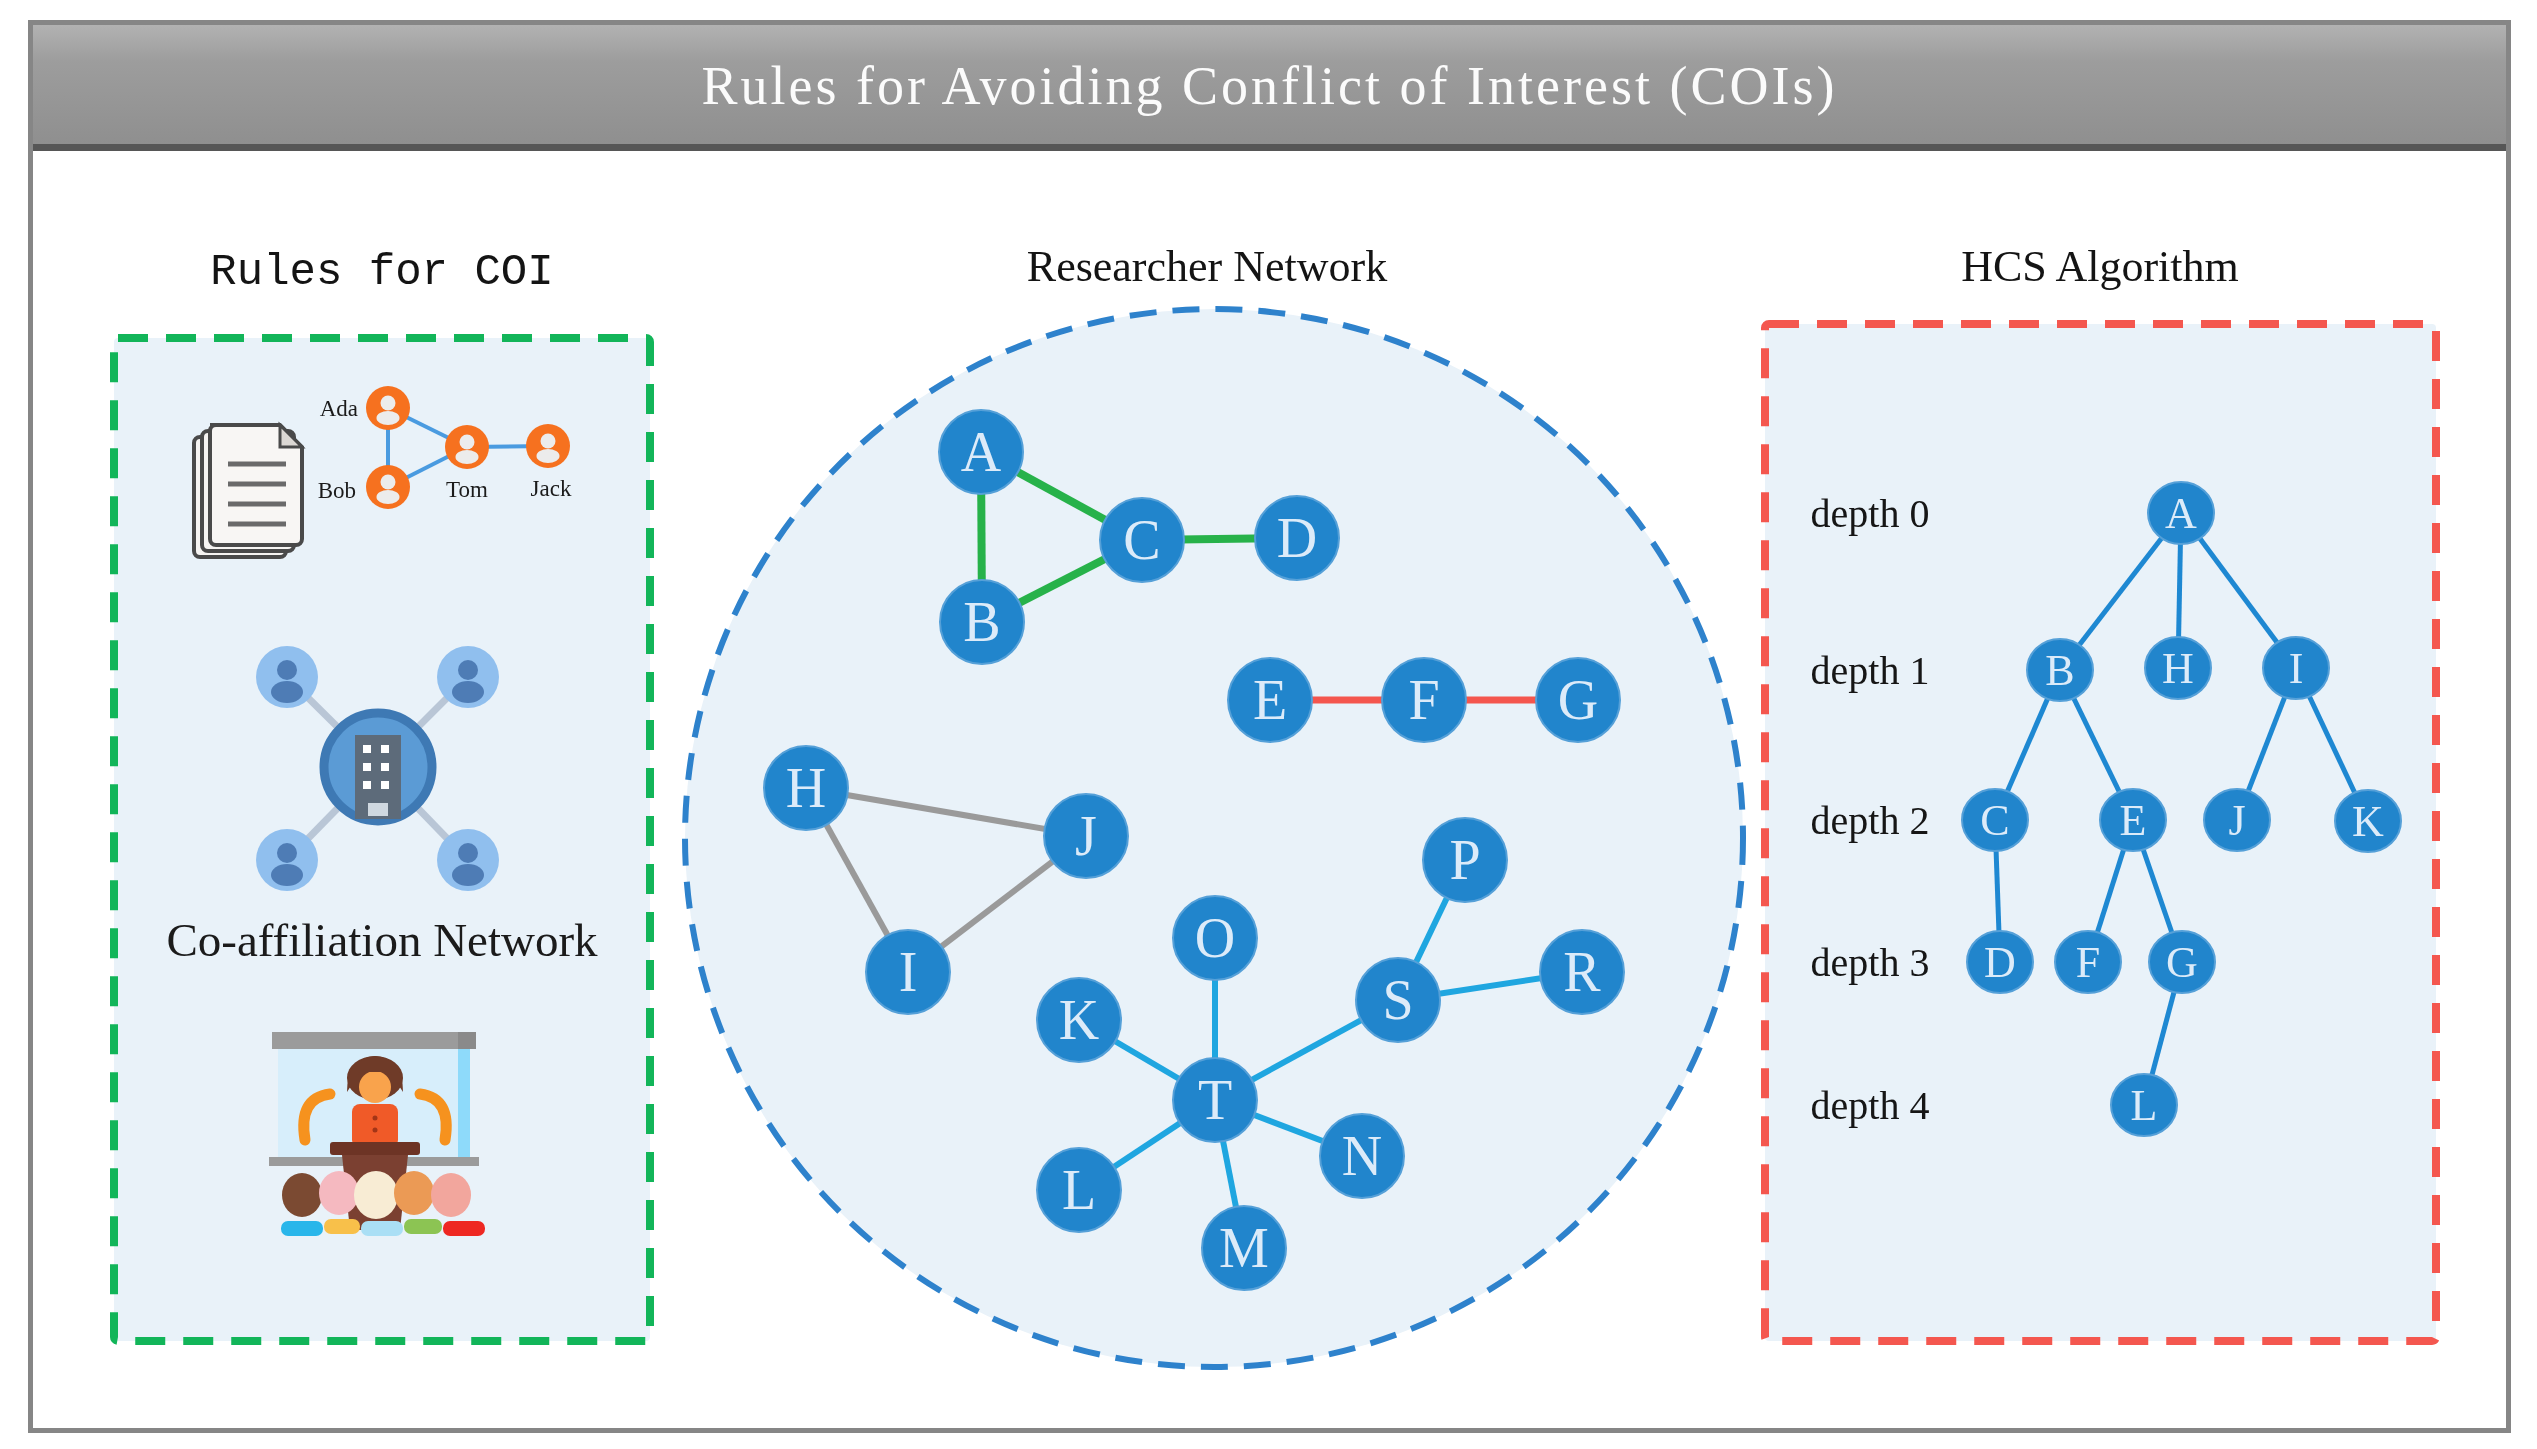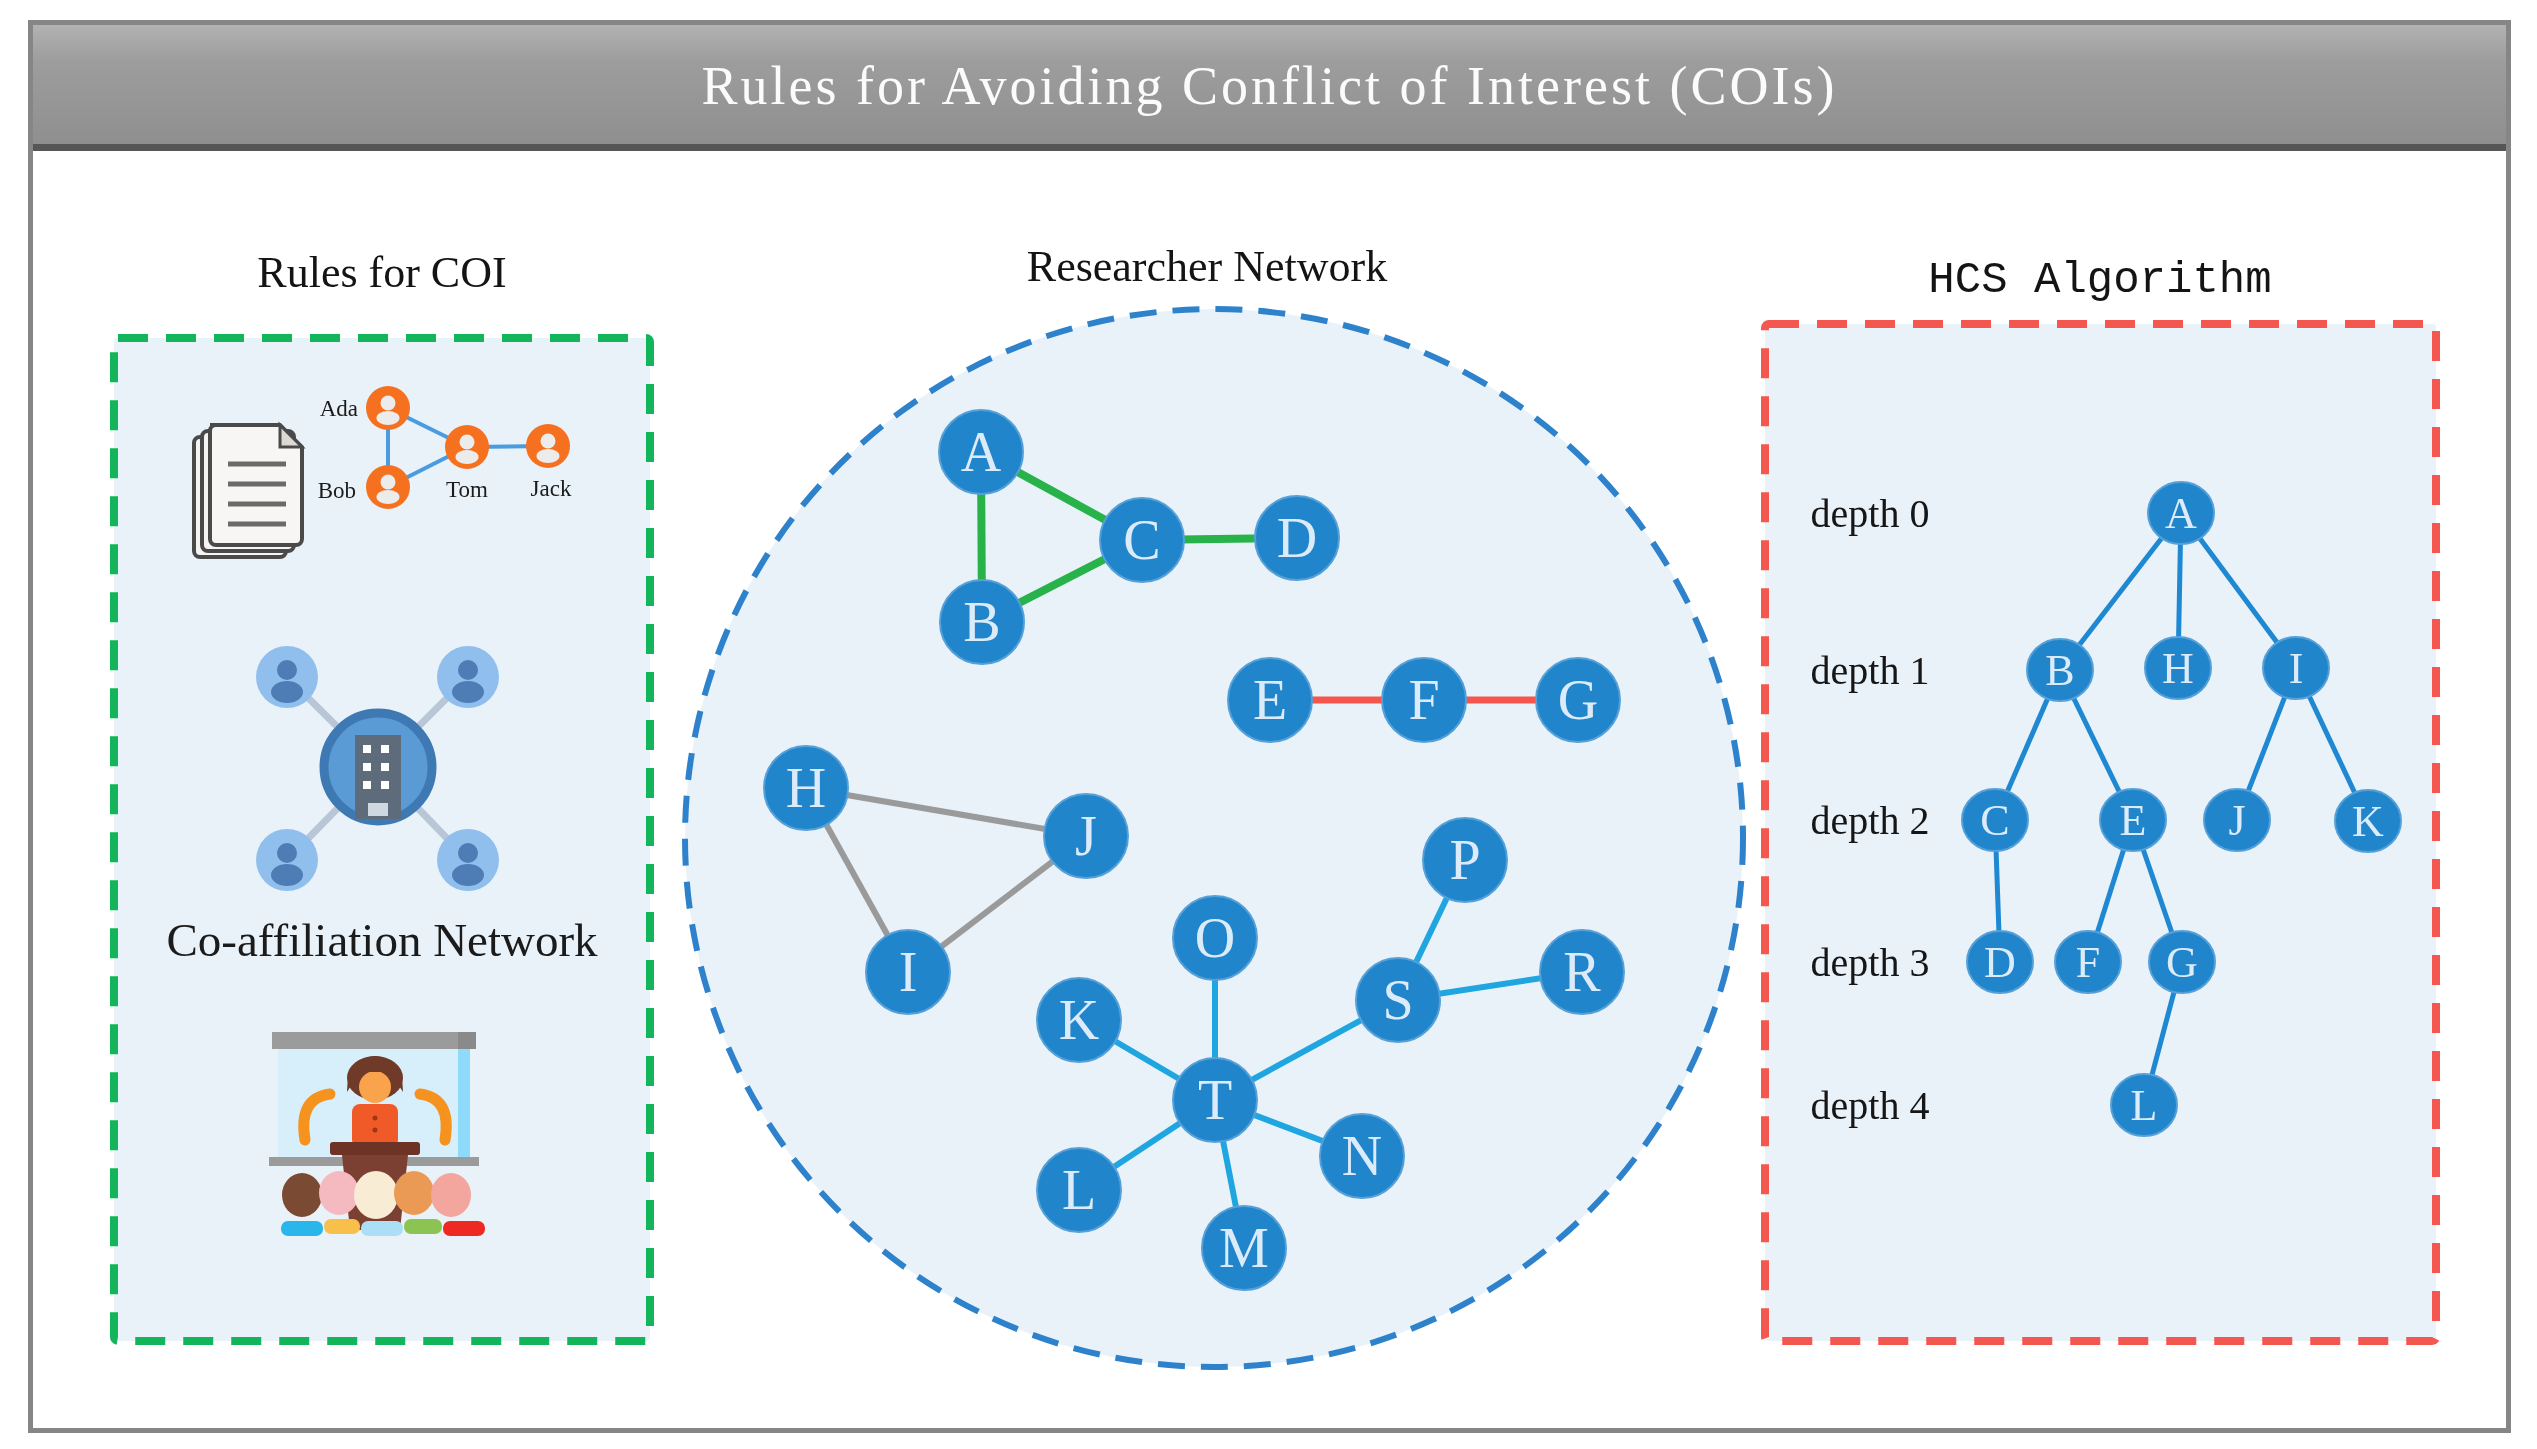--- a/index.html
+++ b/index.html
@@ -323,18 +323,18 @@
       </g>
     <g id="depth-labels">
         <text x="1870" y="527" text-anchor="middle" font-size="40" fill="#161616">depth 0</text>
         <text x="1870" y="684" text-anchor="middle" font-size="40" fill="#161616">depth 1</text>
         <text x="1870" y="834" text-anchor="middle" font-size="40" fill="#161616">depth 2</text>
         <text x="1870" y="976" text-anchor="middle" font-size="40" fill="#161616">depth 3</text>
         <text x="1870" y="1119" text-anchor="middle" font-size="40" fill="#161616">depth 4</text>
       </g>
   </svg>
 
-  <div class="ptitle" style="left:382px;top:272px;">Rules for COI</div>
+  <div class="ptitle" style="left:382px;top:272px;font-family:Liberation Mono, monospace;">Rules for COI</div>
   <div class="ptitle" style="left:1207px;top:266px;">Researcher Network</div>
-  <div class="ptitle" style="left:2100px;top:280px;font-family:Liberation Mono, monospace;">HCS Algorithm</div>
+  <div class="ptitle" style="left:2100px;top:266px;">HCS Algorithm</div>
 
   <div class="ilabel" style="left:382px;top:940px;">Co-affiliation Network</div>
 </div>
 
 </body></html>

